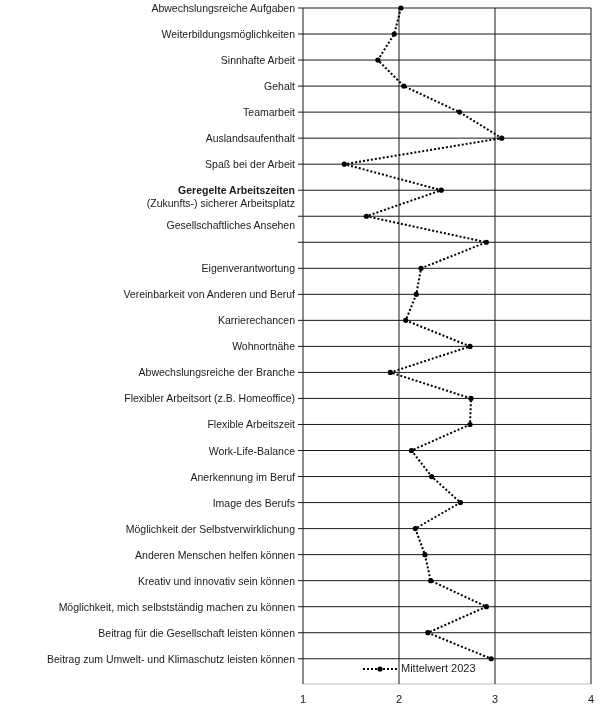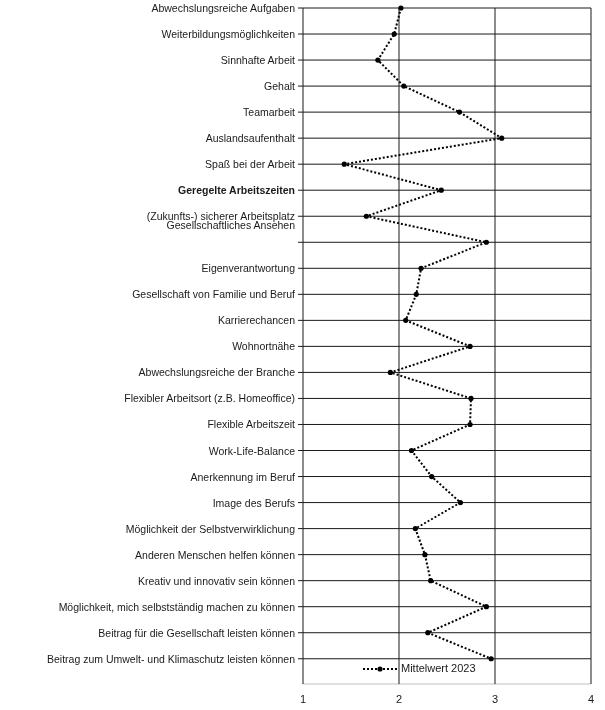--- a/index.html
+++ b/index.html
@@ -91,24 +91,24 @@
   </svg>
   <div id="cat-labels">
       <div class="cat-label" style="top: 2px;">Abwechslungsreiche Aufgaben</div>
       <div class="cat-label" style="top: 28.03px;">Weiterbildungsmöglichkeiten</div>
       <div class="cat-label" style="top: 54.06px; margin-left: 32px;">Sinnhafte Arbeit</div>
       <div class="cat-label" style="top: 80.09px;">Gehalt</div>
       <div class="cat-label" style="top: 106.12px;">Teamarbeit</div>
       <div class="cat-label" style="top: 132.15px;">Auslandsaufenthalt</div>
       <div class="cat-label" style="top: 158.18px;">Spaß bei der Arbeit</div>
       <div class="cat-label" style="top: 184.21px; font-weight: bold;">Geregelte Arbeitszeiten</div>
-      <div class="cat-label" style="top: 210px;">(Zukunfts-) sicherer Arbeitsplatz</div>
+      <div class="cat-label" style="top: 197px;">(Zukunfts-) sicherer Arbeitsplatz</div>
       <div class="cat-label" style="top: 219px;">Gesellschaftliches Ansehen</div>
       <div class="cat-label" style="top: 262.3px;">Eigenverantwortung</div>
-      <div class="cat-label" style="top: 288.33px;">Gesellschaft von Familie und Beruf</div>
+      <div class="cat-label" style="top: 288.33px;">Vereinbarkeit von Anderen und Beruf</div>
       <div class="cat-label" style="top: 314.36px; margin-left: 8px;">Karrierechancen</div>
       <div class="cat-label" style="top: 340.39px;">Wohnortnähe</div>
       <div class="cat-label" style="top: 366.42px;">Abwechslungsreiche der Branche</div>
       <div class="cat-label" style="top: 392.45px;">Flexibler Arbeitsort (z.B. Homeoffice)</div>
       <div class="cat-label" style="top: 418.48px;">Flexible Arbeitszeit</div>
       <div class="cat-label" style="top: 444.51px;">Work-Life-Balance</div>
       <div class="cat-label" style="top: 470.54px;">Anerkennung im Beruf</div>
       <div class="cat-label" style="top: 496.57px;">Image des Berufs</div>
       <div class="cat-label" style="top: 522.6px;">Möglichkeit der Selbstverwirklichung</div>
       <div class="cat-label" style="top: 548.63px;">Anderen Menschen helfen können</div>

